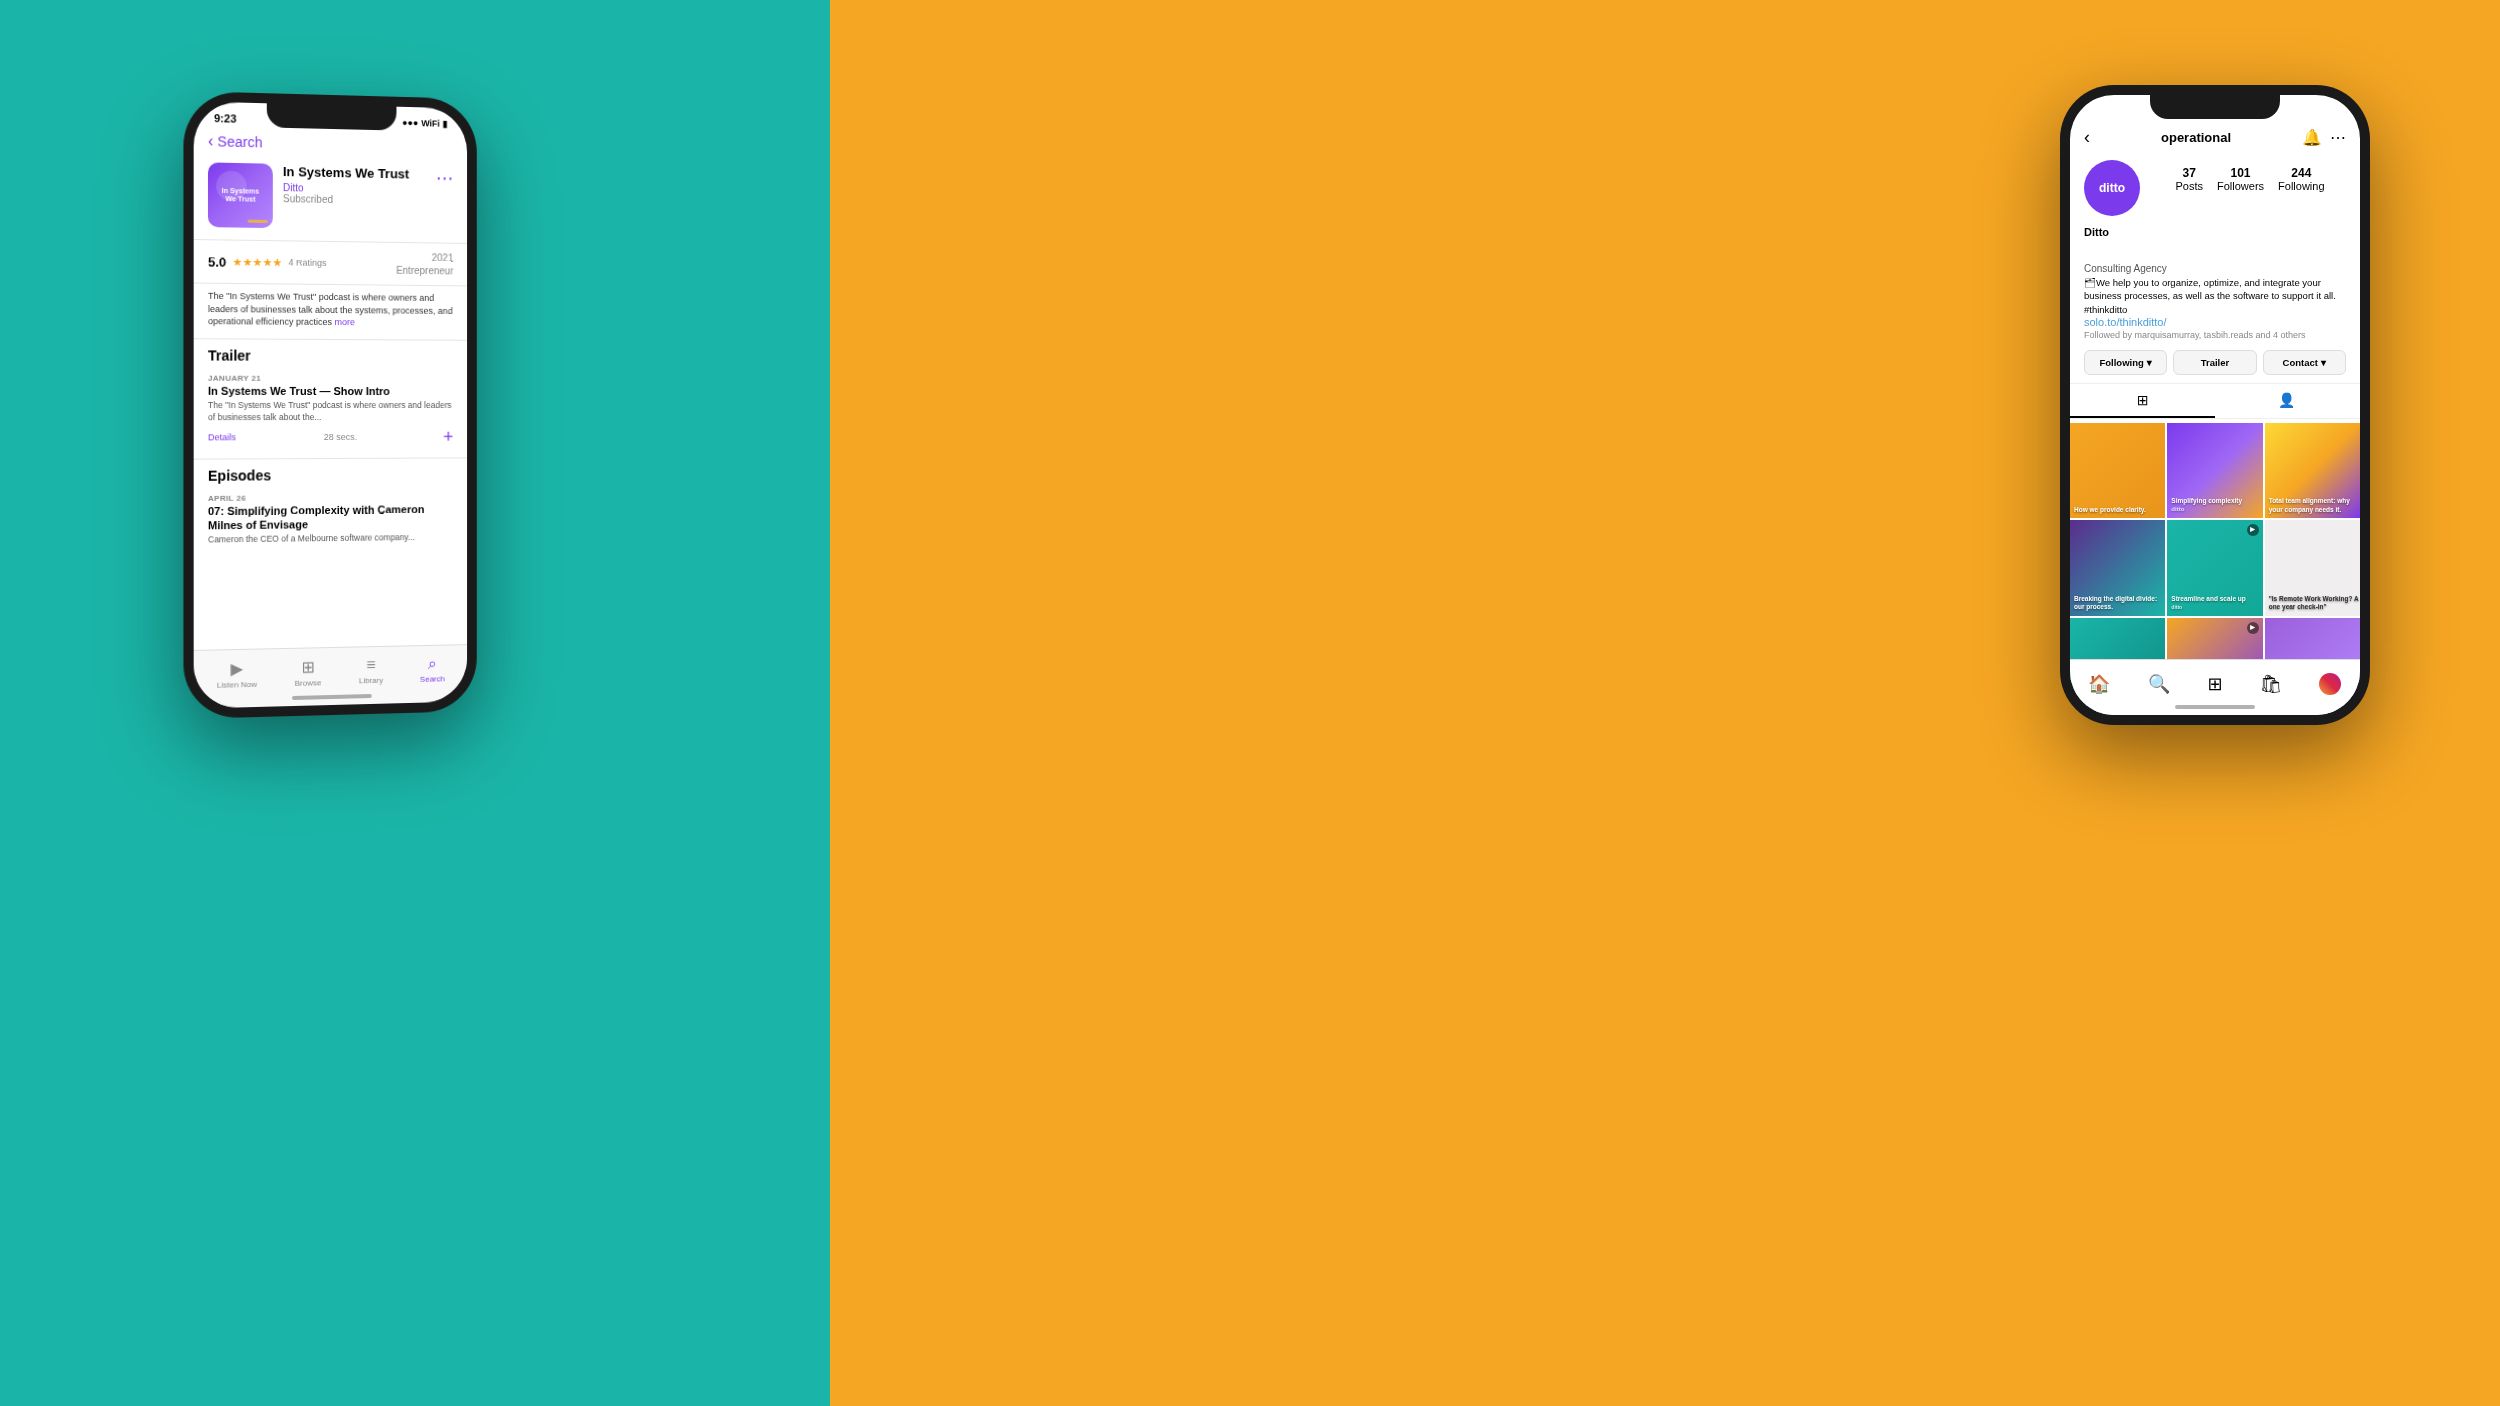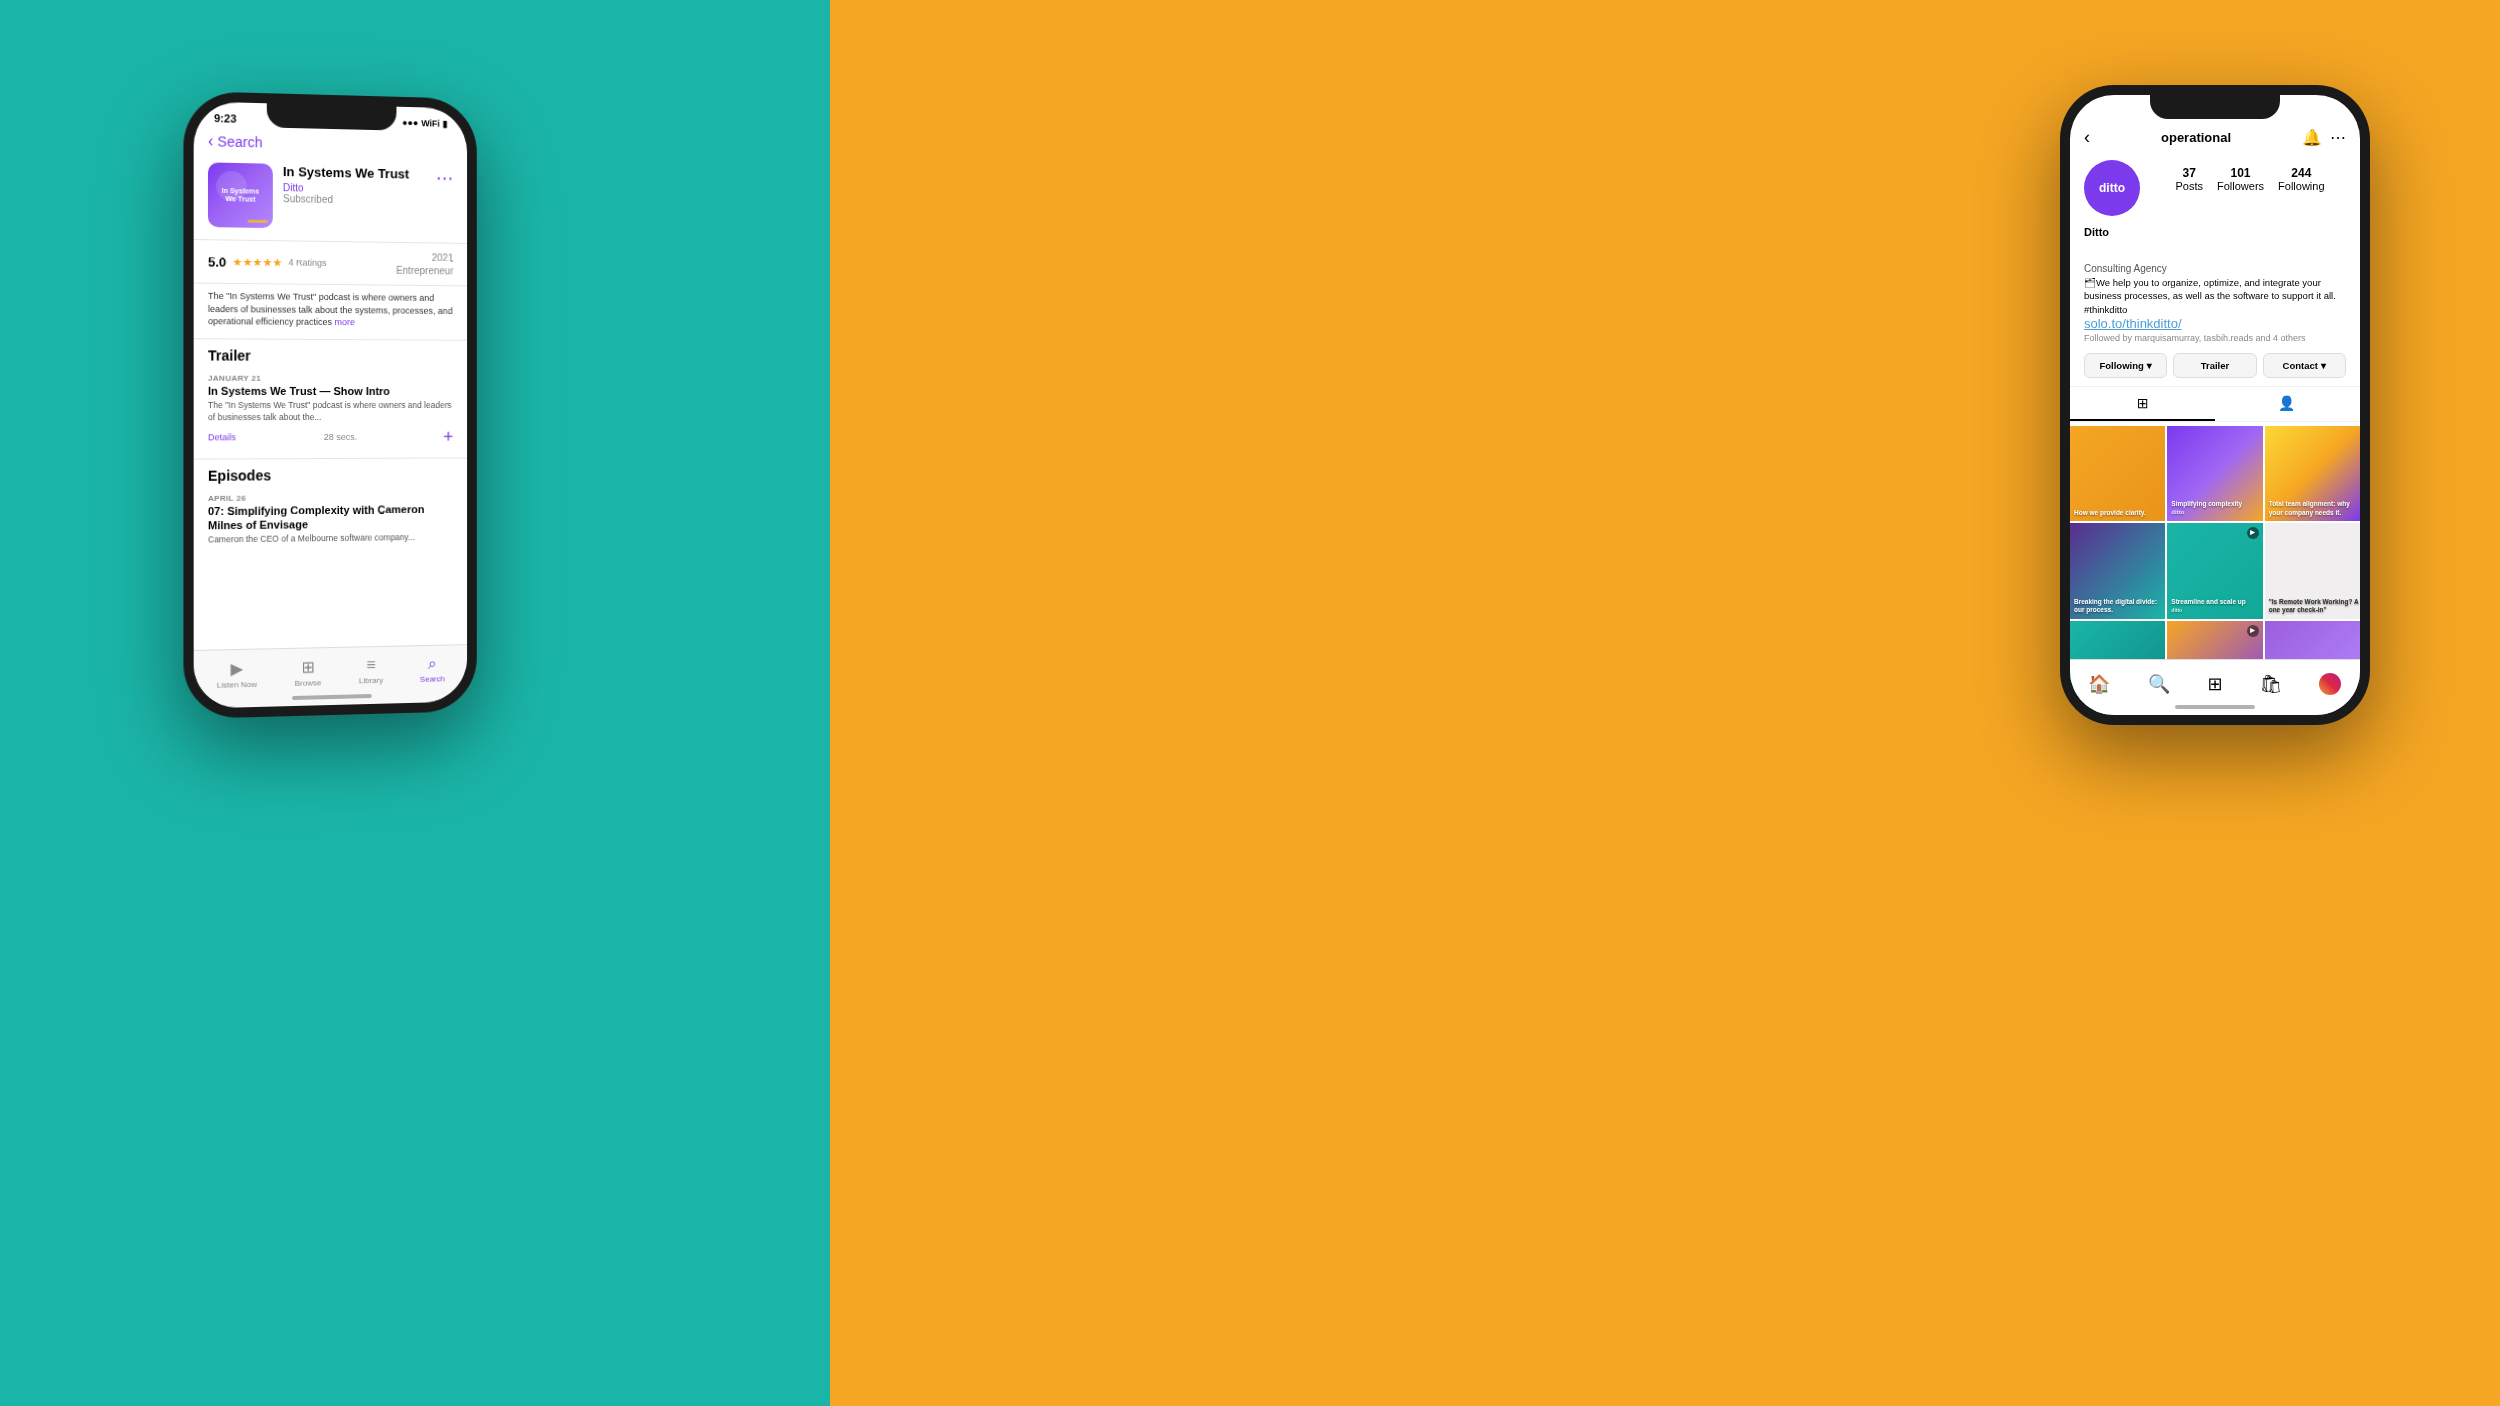--- a/index.html
+++ b/index.html
@@ -274,21 +274,21 @@
       margin-top: 6px;
     }
     .ig-stat { text-align: center; }
     .ig-stat-num { font-size: 12px; font-weight: 700; color: #000; }
     .ig-stat-label { font-size: 11px; color: #000; }
 
     .ig-bio-section { padding: 2px 14px 6px; }
     .ig-name { font-size: 11px; font-weight: 700; color: #000; }
     .ig-category { font-size: 10px; color: #555; margin-top: 25px; }
     .ig-bio-text { font-size: 9.5px; color: #000; line-height: 1.4; margin-top: 2px; }
-    .ig-link { font-size: 13px; color: #4a9eda; text-decoration: underline; }
+    .ig-link { font-size: 11px; color: #4a9eda; }
     .ig-followed-by { font-size: 9px; color: #888; margin-top: 2px; }
 
     .ig-action-buttons {
       display: flex;
       gap: 6px;
       padding: 4px 14px;
     }
     .ig-btn {
       flex: 1;
       padding: 6px 4px;

